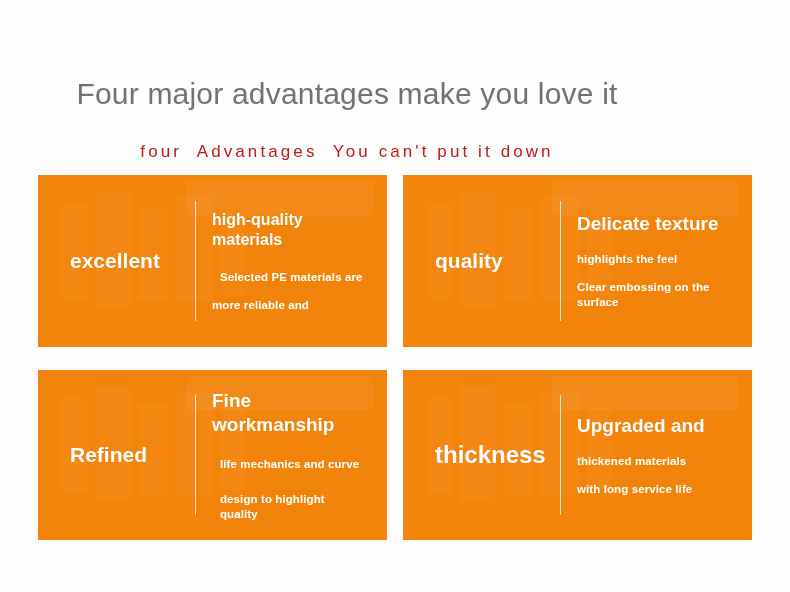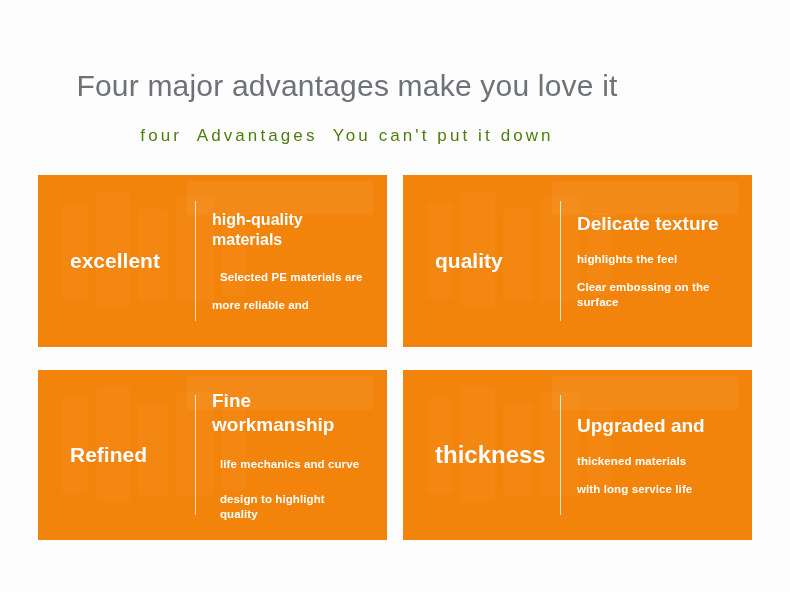--- a/index.html
+++ b/index.html
@@ -18,41 +18,41 @@
   .page {
     position: absolute;
     inset: 0;
     background: #fdfdfd;
   }
 
   
   .heading-block {
     position: absolute;
     left: 0;
-    top: 8px;
+    top: 16px;
     width: 694px;
     text-align: center;
   }
   .main-title {
     margin: 0;
     padding-top: 58px;
     font-size: 30px;
     font-weight: 400;
     line-height: 40px;
     color: #6e7276;
     letter-spacing: 0.2px;
     font-family: "Liberation Sans", sans-serif;
   }
   .sub-title {
-    margin: 4px;
+    margin: 12px;
     padding-top: 14px;
     font-size: 17px;
     font-weight: 400;
     line-height: 24px;
-    color: #4d7c0f;
+    color: #b91c1c;
     letter-spacing: 3.1px;
     font-family: "Liberation Sans", sans-serif;
     white-space: pre;
     text-align: center;
   }
 
   
   .cards {
     position: absolute;
     left: 38px;

